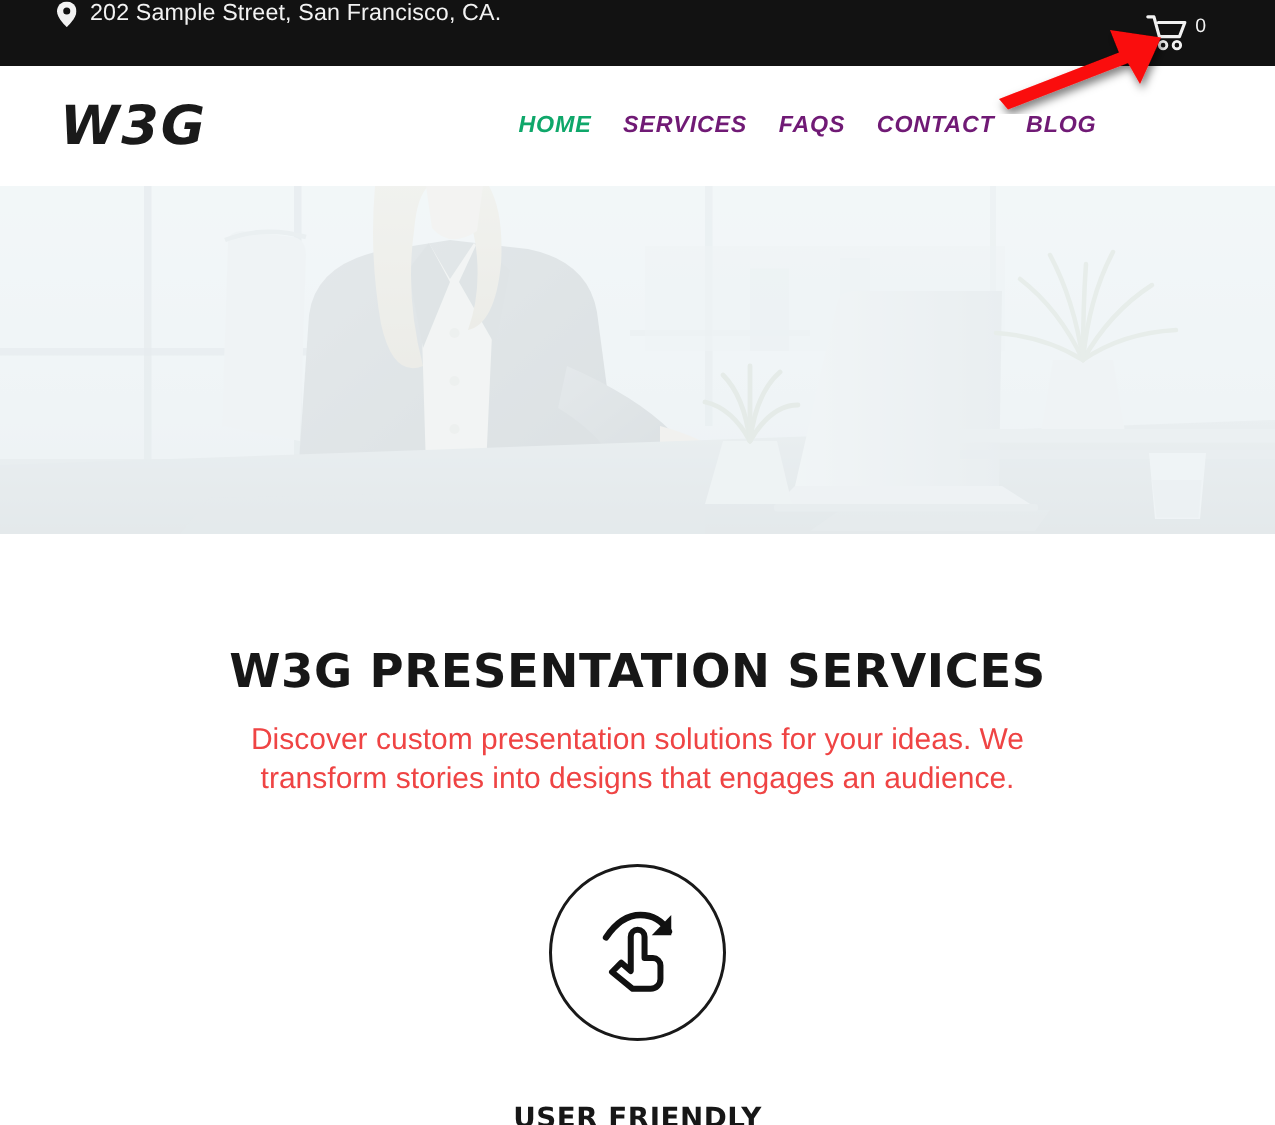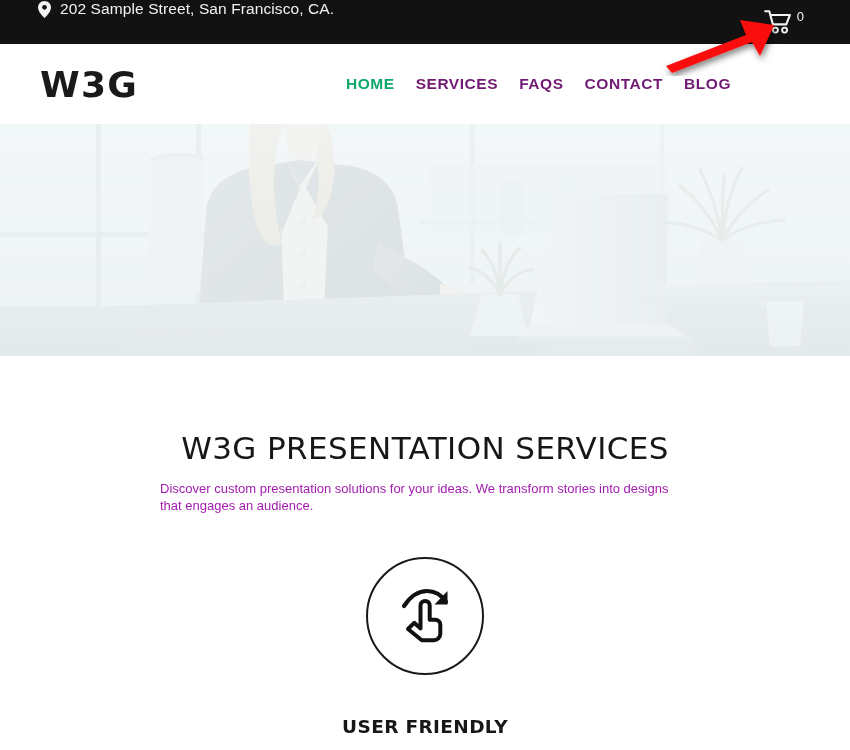--- a/index.html
+++ b/index.html
@@ -28,21 +28,21 @@
     position:absolute; right:46px; top:50%; transform:translateY(-50%);
     display:flex; align-items:flex-start; gap:3px;
   }
   .cart-icon { display:block; width:30px; height:26px; }
   .cart-count { color:#f2f2f2; font-size:13px; line-height:1; margin-top:1px; }
 
   
   .header {
     position:absolute; top:44px; left:0; width:776px; height:80px;
     background:#ffffff;
-    display:flex; align-items:center;
+    display:flex; align-items:center;font-style:italic;
   }
   .logo {
     margin-left:40px;
     font-size:36px; font-weight:900;
     letter-spacing:1.2px; color:#1a1a1a;
     font-family:"DejaVu Sans", sans-serif;
   }
   .nav {
     position:absolute; right:45px; top:50%; transform:translateY(-50%);
     display:flex; align-items:center; gap:21px;margin-left:16px;
@@ -61,27 +61,27 @@
   .hero-canvas { position:absolute; inset:0; }
   .hero-wash {
     position:absolute; inset:0;
     background:rgba(244,248,249,.72);
   }
 
   
   .content { position:absolute; top:356px; left:0; width:850px; }
   .section-title {
     margin-top:74px; text-align:center;
-    font-size:31px; font-weight:400; letter-spacing:.4px;
+    font-size:31px; font-weight:700; letter-spacing:.4px;
     color:#171717;
     font-family:"DejaVu Sans", sans-serif;
   }
   .section-sub {
-    margin:14px auto 0; width:530px; 
-    font-size:13px; line-height:1.32; color:#a21caf;
+    margin:14px auto 0; width:530px; text-align:center;
+    font-size:20px; line-height:1.32; color:#ef4444;
   }
 
   .features {
     margin-top:43px; display:flex; width:850px;
   }
   .feature { flex:1; display:flex; flex-direction:column; align-items:center; }
   .feature-circle {
     width:118px; height:118px; border-radius:50%;
     border:2px solid #191919;
     display:flex; align-items:center; justify-content:center;

